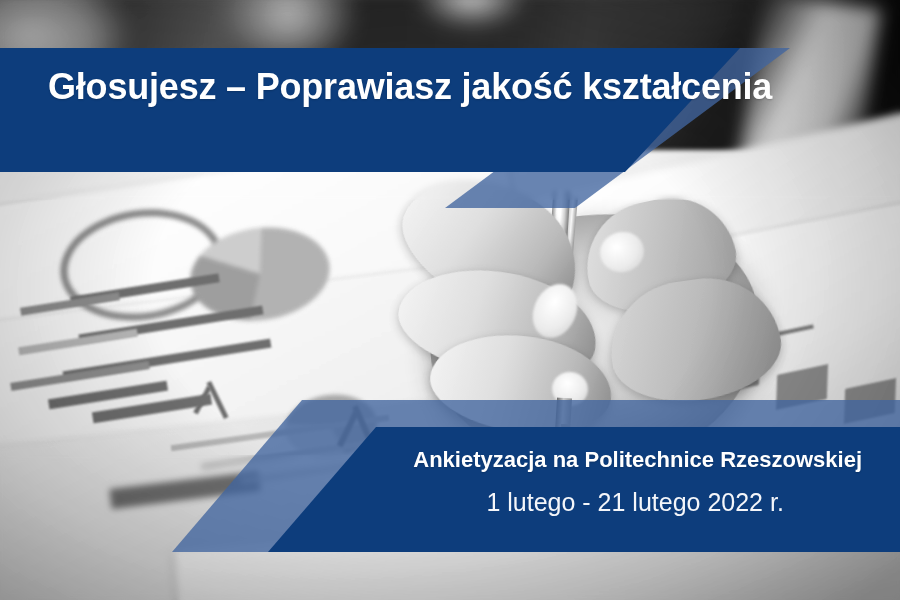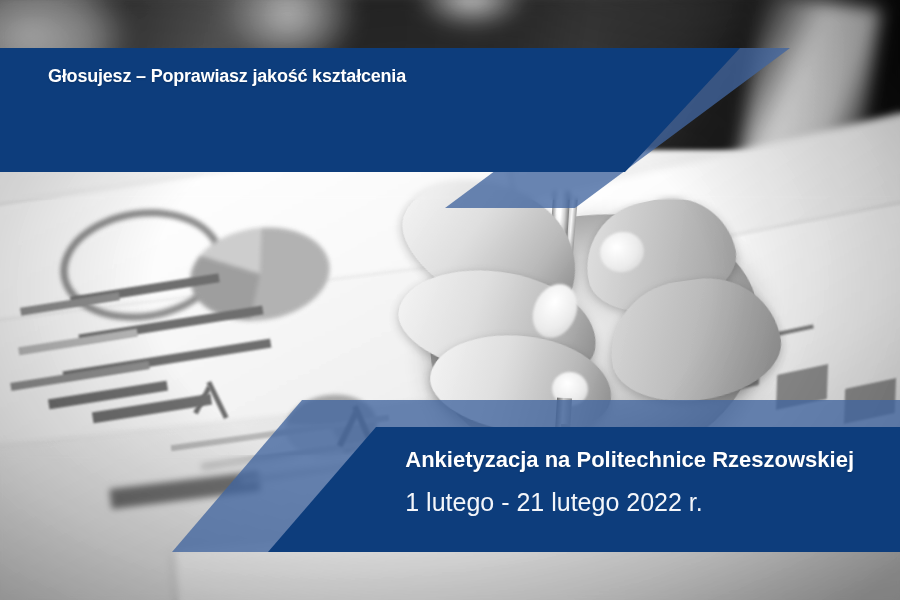--- a/index.html
+++ b/index.html
@@ -287,42 +287,42 @@
 
   
   .top-text {
     position: absolute;
     left: 48px;
     top: 66px;
     width: 600px;
     color: #ffffff;
   }
   .headline {
-    font-size: 18px;
+    font-size: 36px;
     font-weight: bold;
     letter-spacing: -0.2px;
     line-height: 1.15;
     margin: 0;
     white-space: nowrap;
     text-shadow: 0 1px 2px rgba(0,0,0,.18);
   }
   .subline {
     font-size: 20px;
     font-weight: normal;
     line-height: 1.2;
     margin: 16px 0 0 0;
     white-space: nowrap;
     color: #f2f4f8;
   }
 
   .bot-text {
     position: absolute;
-    right: 46px;
+    right: 38px;
     top: 447px;
-    text-align: left;
+    text-align: center;
     color: #ffffff;
   }
   .bot-title {
     font-size: 22px;
     font-weight: bold;
     line-height: 1.2;
     margin: 0;
     white-space: nowrap;
     text-shadow: 0 1px 2px rgba(0,0,0,.18);
   }

